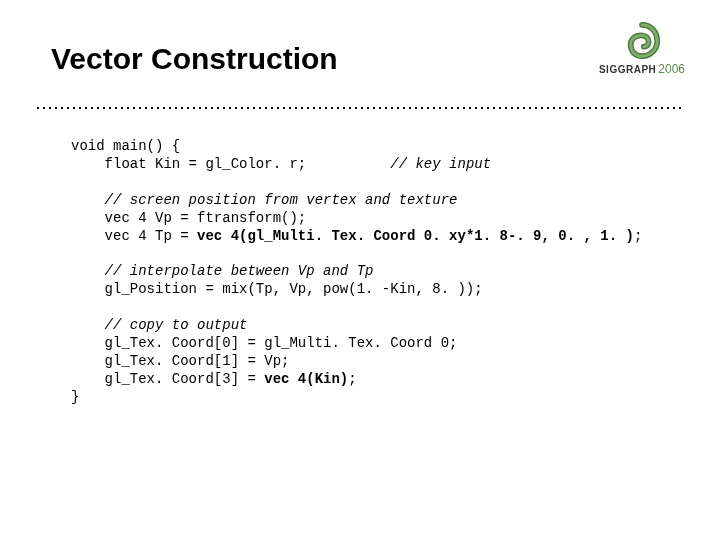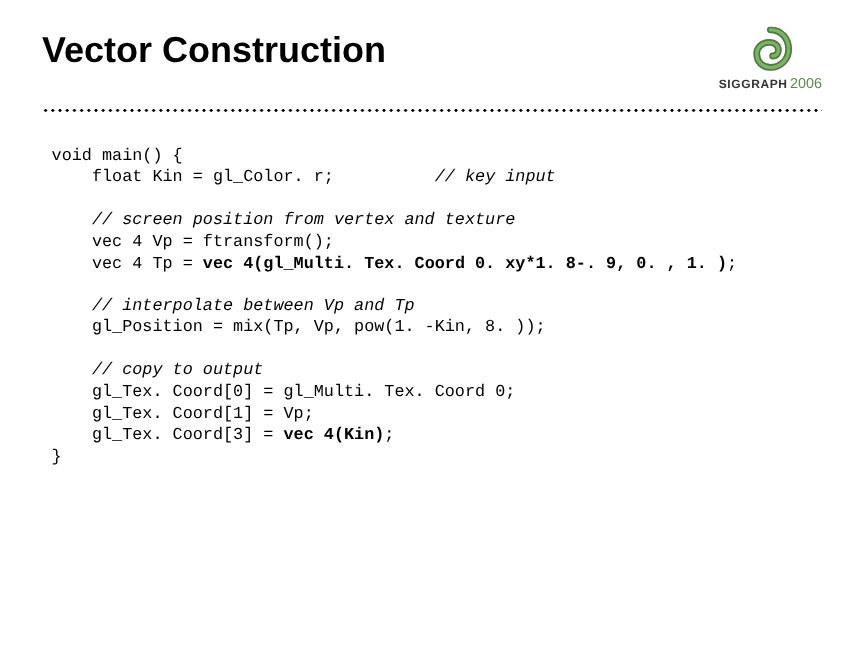--- a/index.html
+++ b/index.html
@@ -16,21 +16,21 @@
   }
   .header {
     display: flex;
     justify-content: space-between;
     align-items: flex-start;
   }
   .title {
     font-size: 30px;
     font-weight: bold;
     color: #000;
-    margin: 0;
+    margin: 16px;
     padding-top: 6px;
   }
   .logo-block {
     display: flex;
     flex-direction: column;
     align-items: center;
     margin-top: 2px;
   }
   .logo-swirl {
     width: 40px;
@@ -59,21 +59,21 @@
     background-image: radial-gradient(circle, #000 1.2px, transparent 1.2px);
     background-size: 6px 4px;
     background-repeat: repeat-x;
     background-position: left center;
   }
   .code {
     font-family: "Courier New", Courier, monospace;
     font-size: 14px;
     line-height: 1.28;
     white-space: pre;
-    margin-left: 8px;
+    margin-left: 36px;
     color: #000;
   }
   .code i {
     font-style: italic;
   }
   .code b {
     font-weight: bold;
   }
 </style>
 </head>

